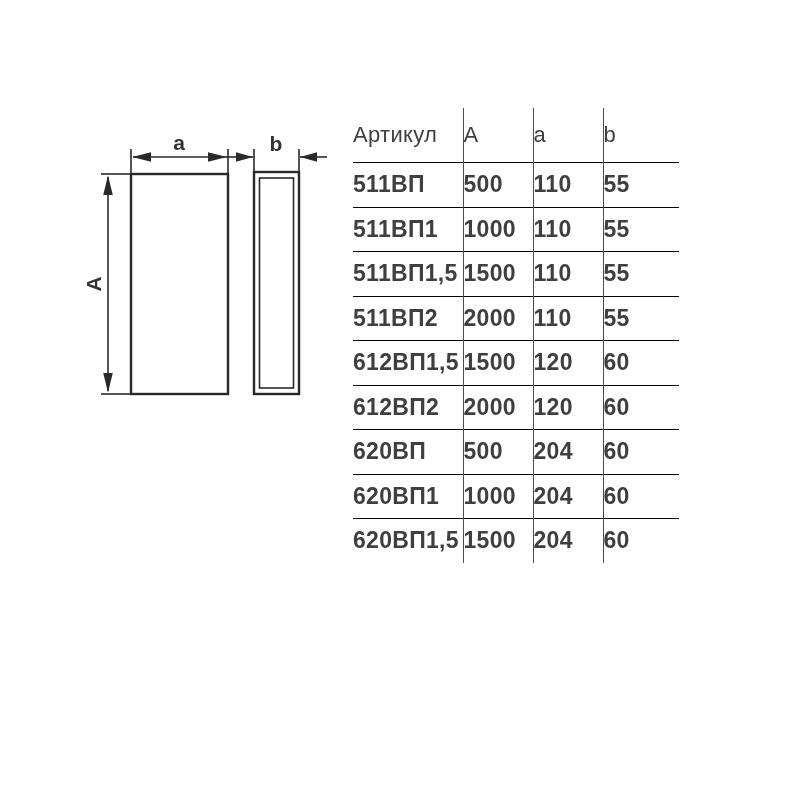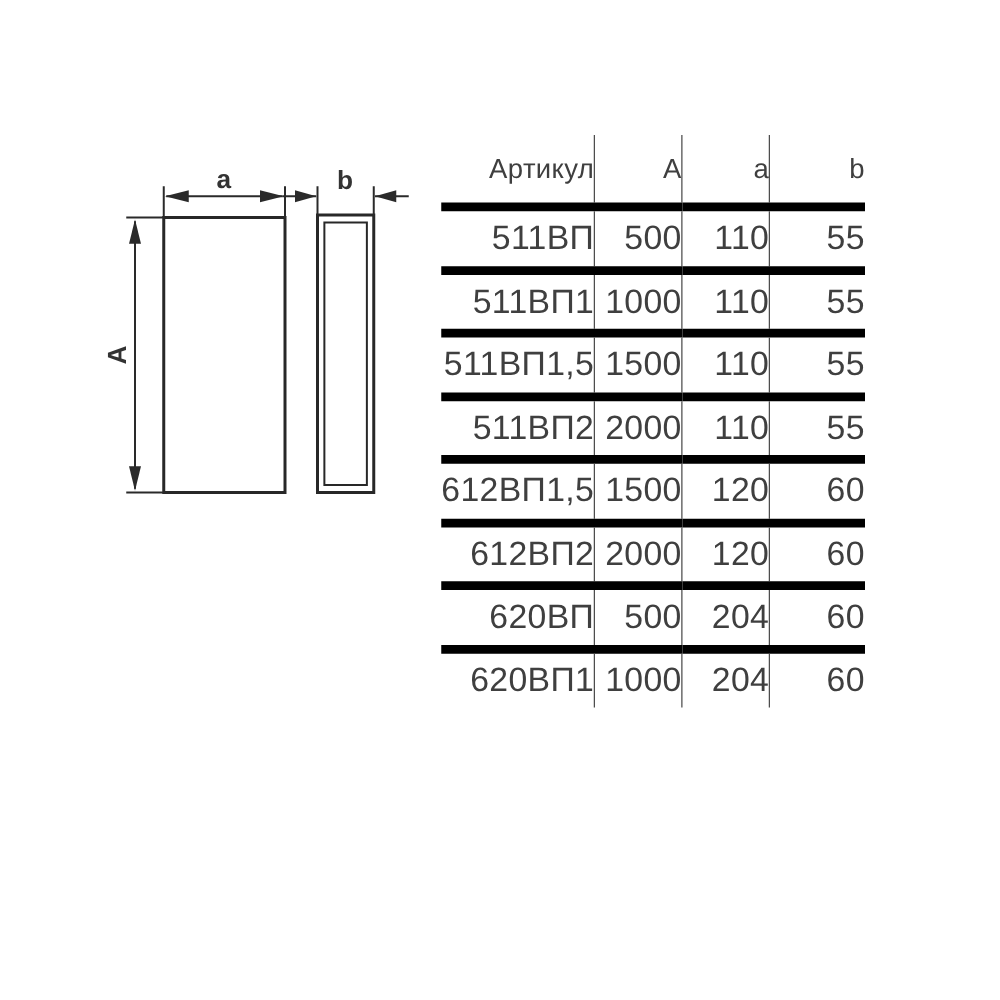--- a/index.html
+++ b/index.html
@@ -31,36 +31,36 @@
   .spec-table {
     position: absolute;
     left: 353px;
     top: 108px;
     border-collapse: collapse;
     color: #3f3f3f;
     table-layout: fixed;
   }
   .spec-table th, .spec-table td {
     padding: 0;
-    text-align: right;
+    text-align: left;
     vertical-align: middle;
     white-space: nowrap;
   }
   .spec-table thead th {
     height: 54px;
     font-size: 22px;
     font-weight: 400;
     letter-spacing: 0.3px;
   }
   .spec-table tbody td {
     height: 43.5px;
-    font-size: 27px;
-    font-weight: 400;
+    font-size: 23px;
+    font-weight: 700;
     letter-spacing: 0.3px;
-    border-top: 7px solid #000000;
+    border-top: 1px solid #000000;
   }
   .spec-table th + th, .spec-table td + td {
     border-left: 1.5px solid #4d4d4d;
   }
 </style>
 </head>
 <body>
 
 <div class="page">
 
@@ -161,16 +161,22 @@
         <td>500</td>
         <td>204</td>
         <td>60</td>
       </tr>
       <tr>
         <td>620ВП1</td>
         <td>1000</td>
         <td>204</td>
         <td>60</td>
       </tr>
+      <tr>
+        <td>620ВП1,5</td>
+        <td>1500</td>
+        <td>204</td>
+        <td>60</td>
+      </tr>
     </tbody>
   </table>
 
 </div>
 
 </body></html>

